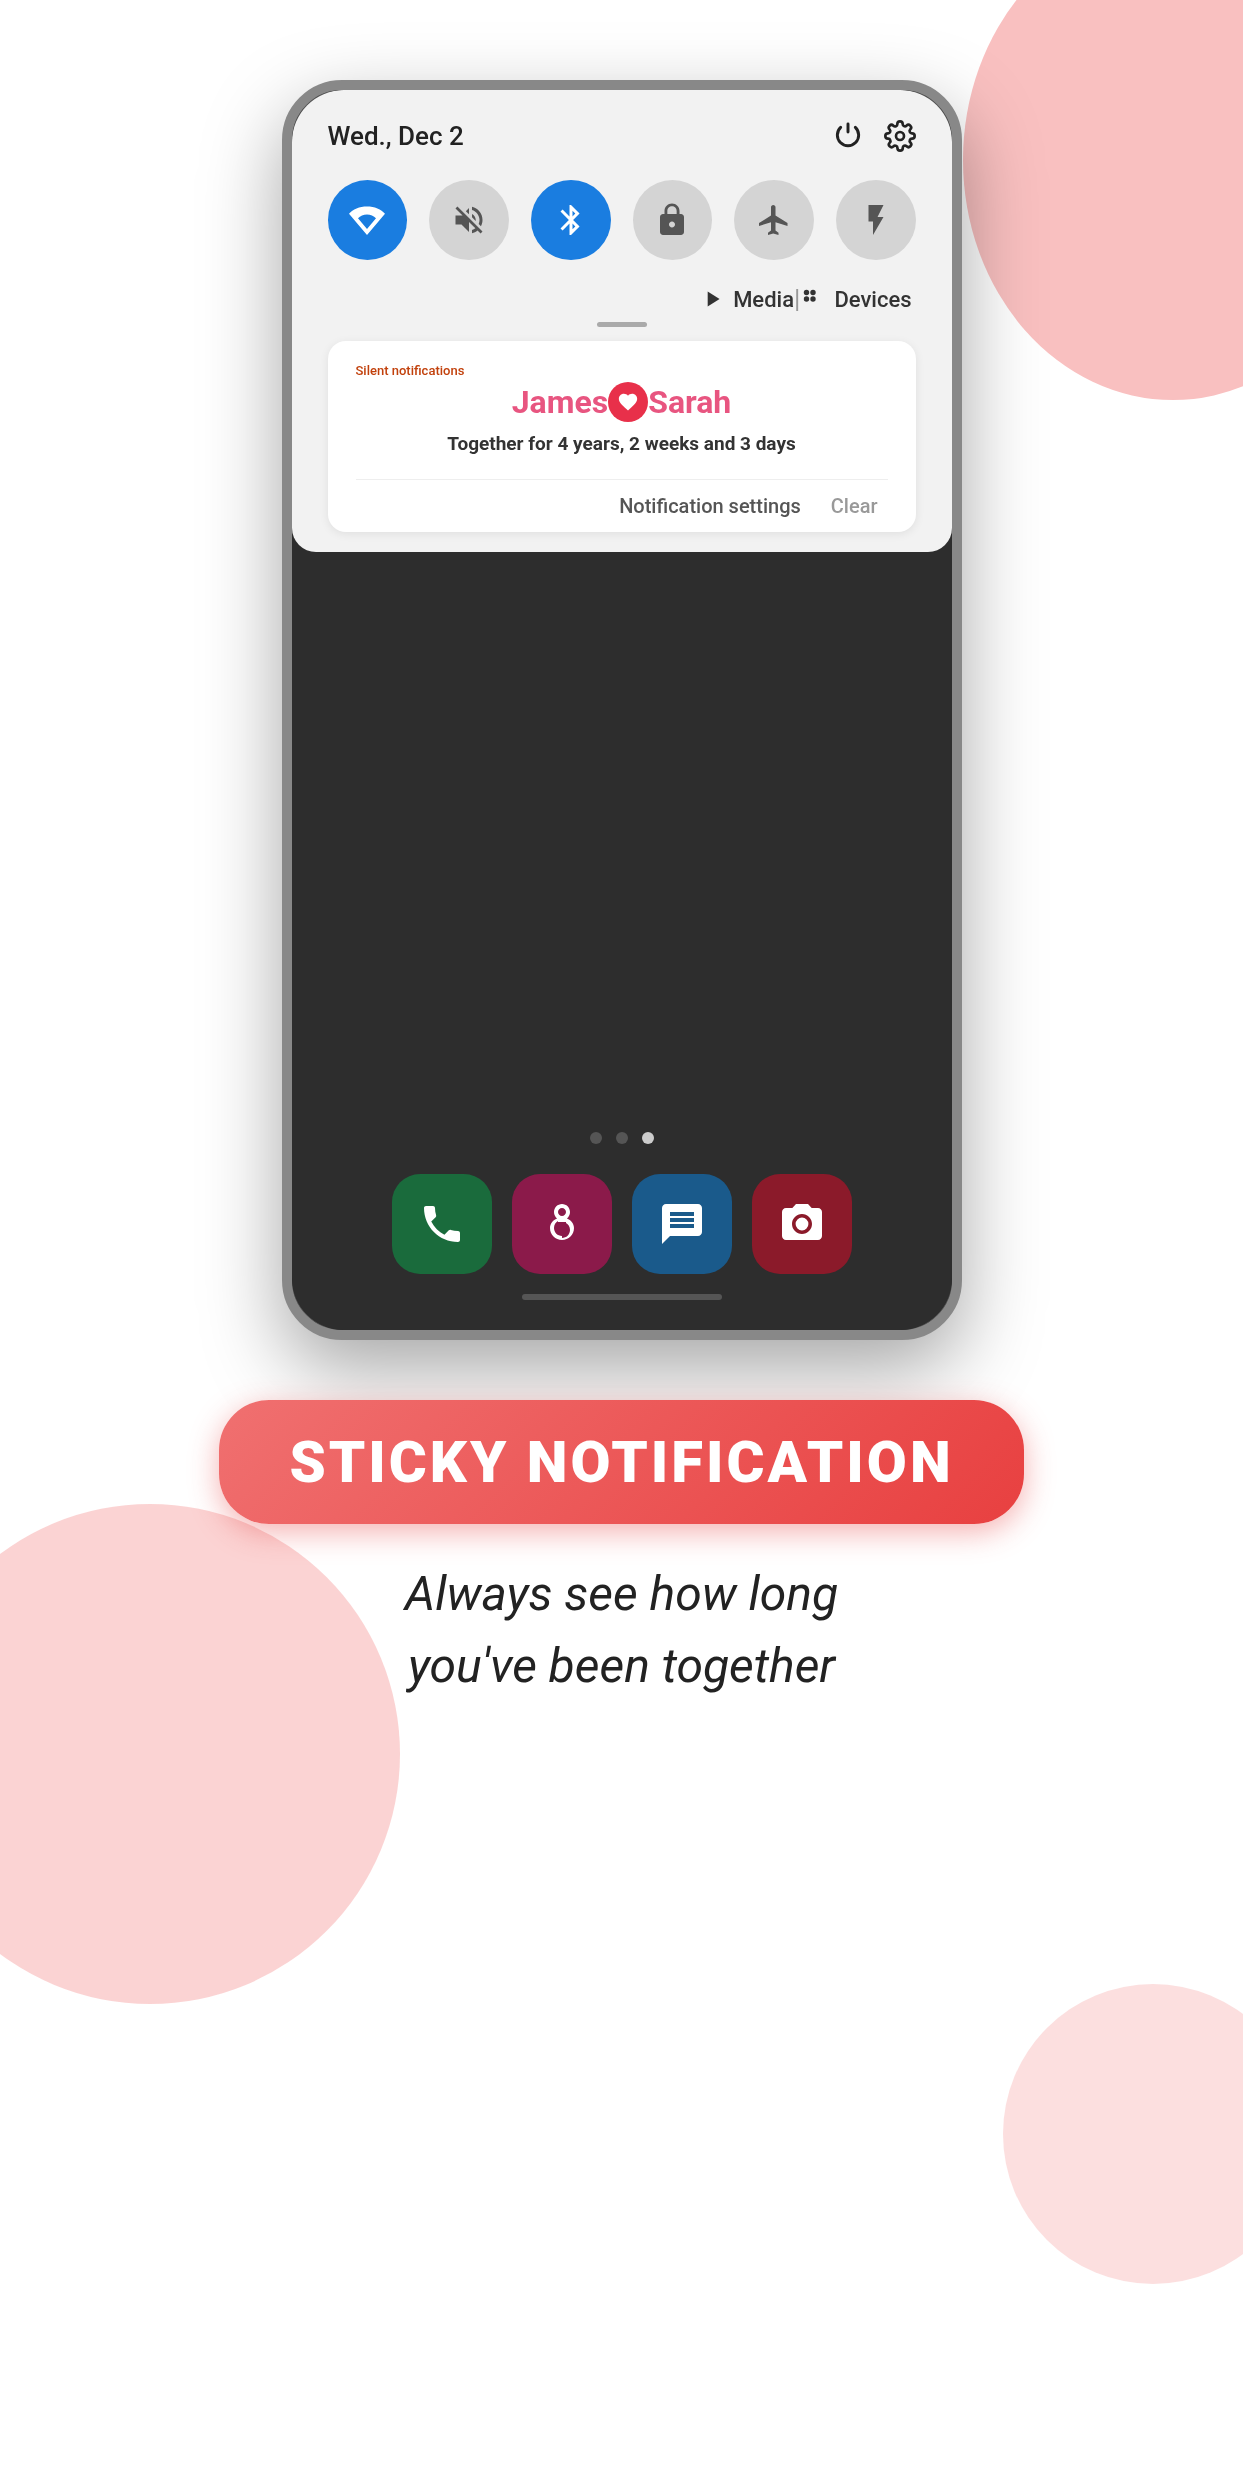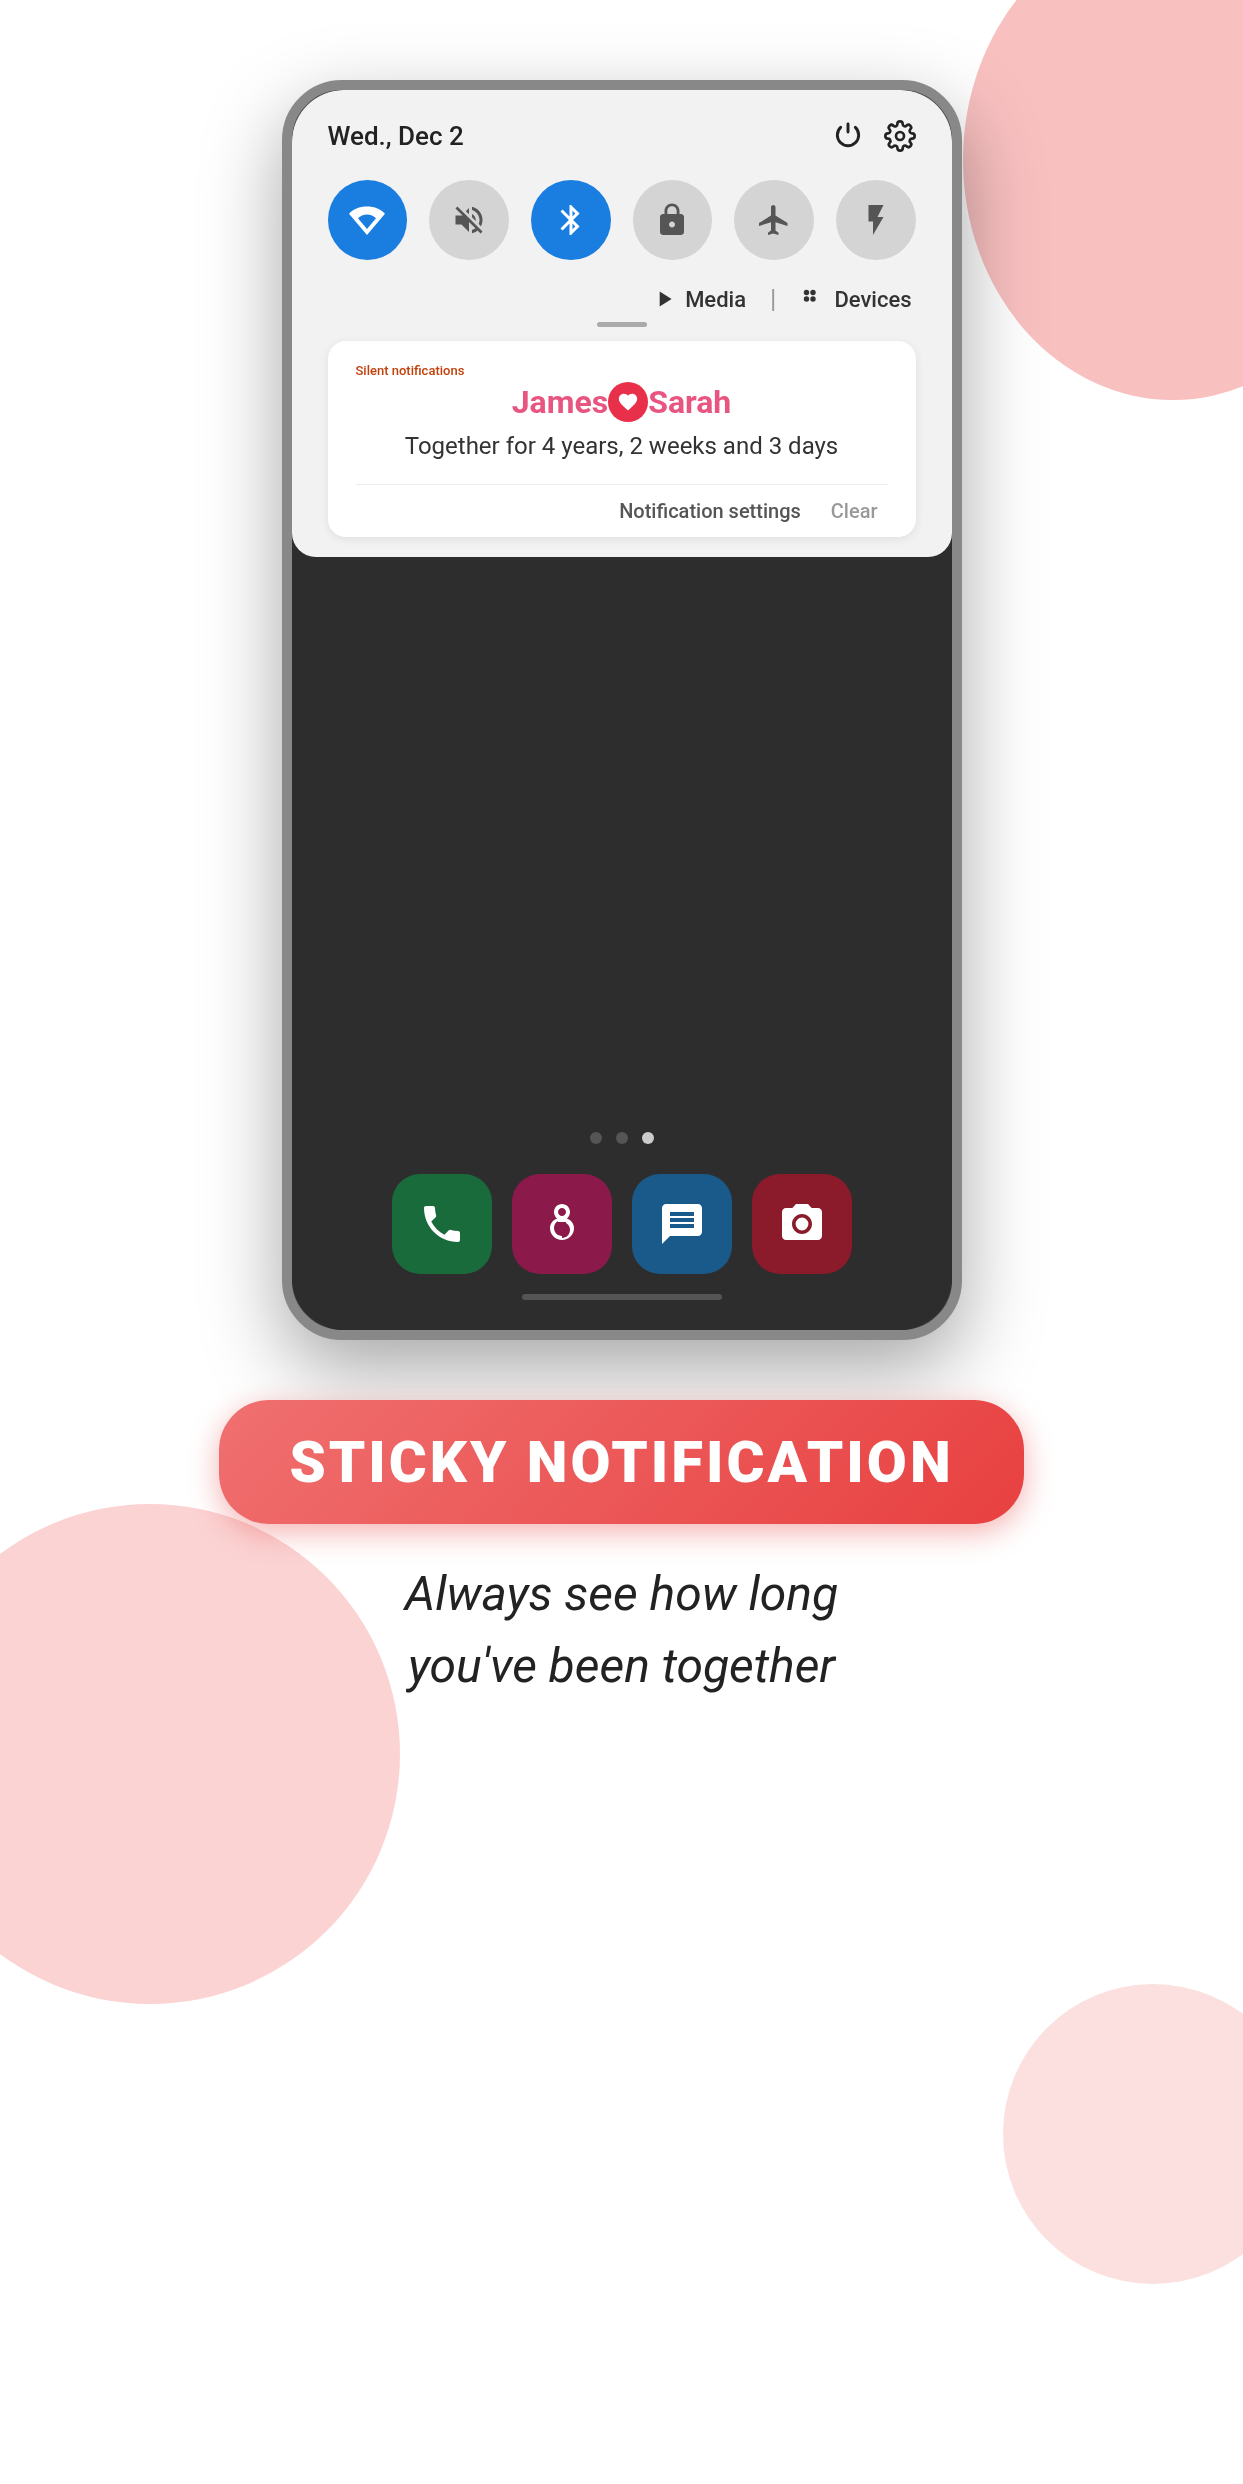--- a/index.html
+++ b/index.html
@@ -161,21 +161,20 @@
     .toggle-btn.inactive {
       background: #d4d4d4;
       color: #555;
     }
 
     
     .media-devices-row {
       display: flex;
       justify-content: flex-end;
       align-items: center;
-      gap: 24px;
       margin-bottom: 8px;
       padding-right: 4px;
     }
 
     .media-btn, .devices-btn {
       display: flex;
       align-items: center;
       gap: 8px;
       font-size: 22px;
       color: #333;
@@ -241,23 +240,23 @@
       color: #fff;
     }
 
     .name-sarah {
       font-size: 32px;
       font-weight: 700;
       color: #e85580;
     }
 
     .together-text {
-      font-size: 24px;
+      font-size: 19px;
       color: #333;
-      font-weight: 400;
+      font-weight: 700;
     }
 
     .notification-actions {
       display: flex;
       justify-content: flex-end;
       gap: 30px;
       padding: 14px 10px;
       border-top: 1px solid #eee;
       margin-top: 4px;
     }

